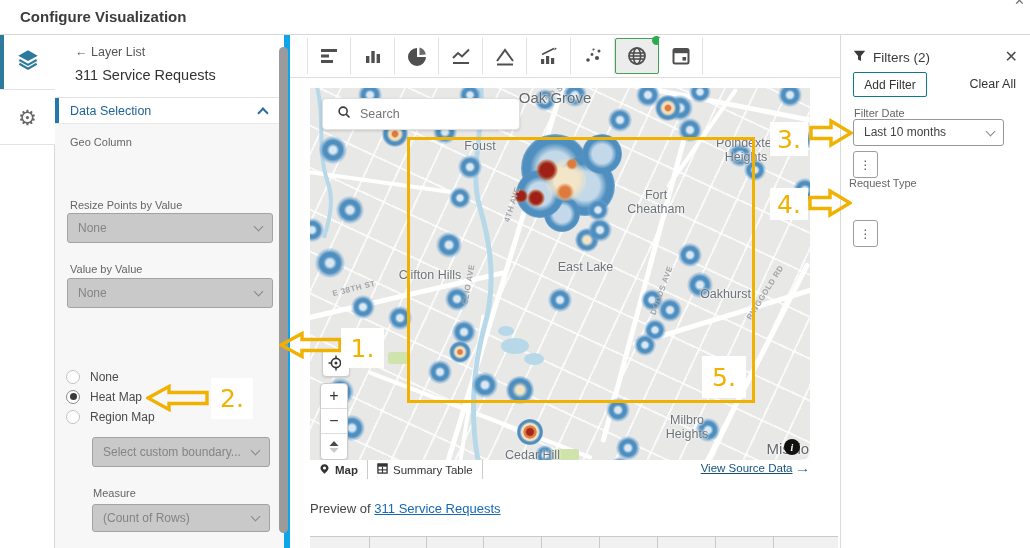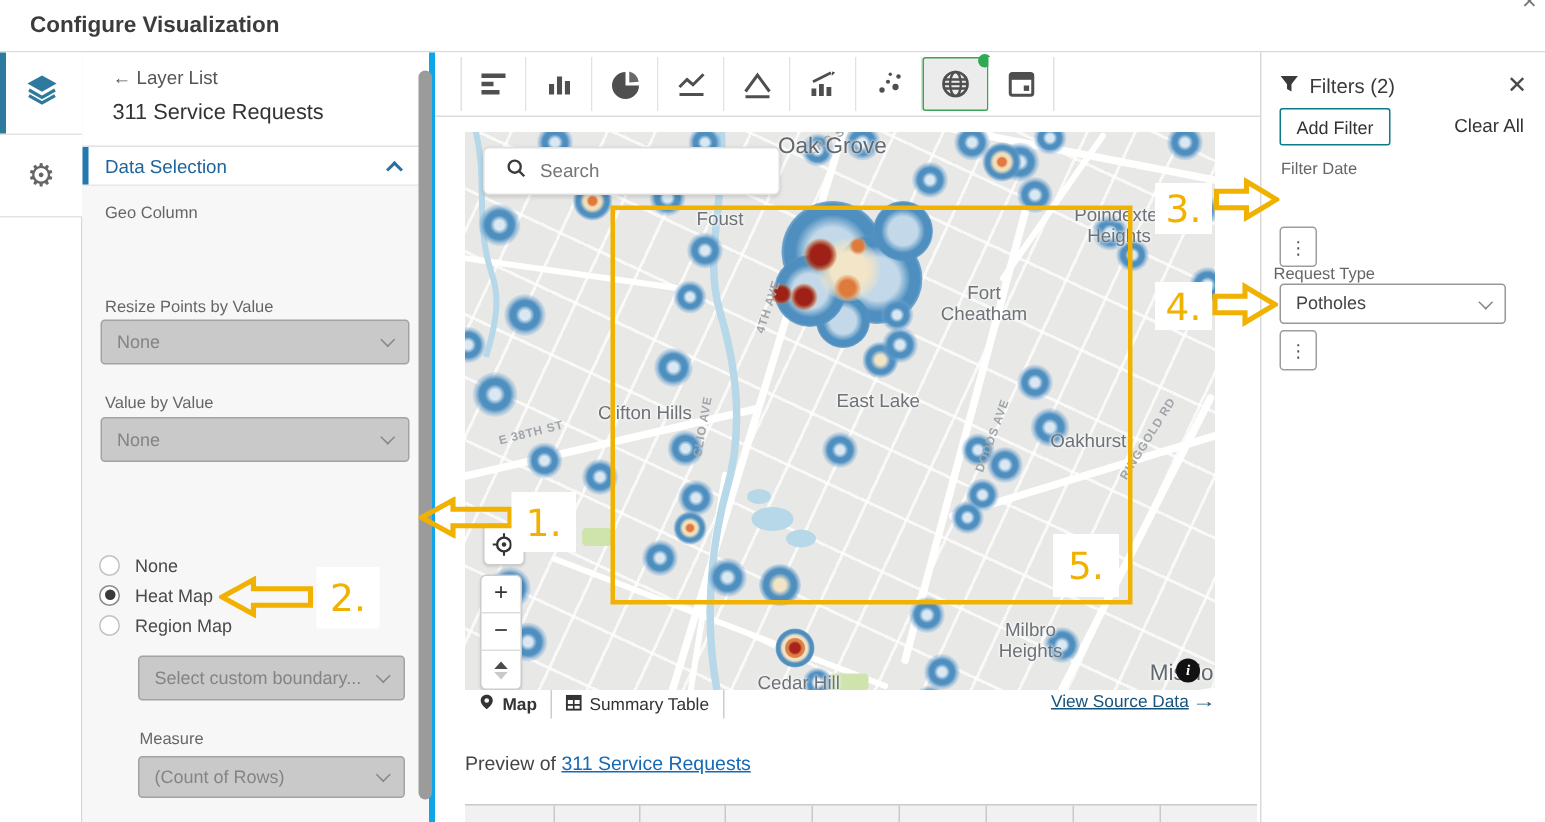--- a/index.html
+++ b/index.html
@@ -12,21 +12,21 @@
   #app-title{position:absolute;left:20px;top:8px;font-size:15px;font-weight:bold;color:#3c3c3c;}
   #corner-x{position:absolute;right:5px;top:-7px;font-size:13px;color:#777;}
 
   
   #left-rail{position:absolute;left:0;top:35px;width:55px;height:513px;background:#fff;border-right:1px solid #d8d8d8;}
   .rail-item{position:relative;width:55px;height:55px;display:flex;align-items:center;justify-content:center;border-bottom:1px solid #e3e3e3;background:#fff;cursor:pointer;}
   .rail-item.sel:before{content:"";position:absolute;left:0;top:0;width:4px;height:100%;background:#2d7a9e;}
   .gear{font-size:21px;color:#666;line-height:1;}
 
   
-  #layer-panel{position:absolute;left:55px;top:35px;width:235px;height:513px;background:#f7f7f7;border-right:4px solid #0ea5e9;}
+  #layer-panel{position:absolute;left:55px;top:35px;width:235px;height:513px;background:#f7f7f7;border-right:6px solid #0ea5e9;}
   #panel-head{position:absolute;left:0;top:0;width:100%;height:62px;background:#fff;}
   #back-link{position:absolute;left:20px;top:10px;font-size:12.5px;color:#555;cursor:pointer;}
   #layer-title{position:absolute;left:20px;top:32px;font-size:14.5px;color:#333;}
   .section-hd{position:absolute;left:0;width:226px;height:27px;background:#fff;border-top:1px solid #e2e2e2;border-bottom:1px solid #e8e8e8;cursor:pointer;}
   .section-hd:before{content:"";position:absolute;left:0;top:0;width:4px;height:100%;background:#2179ad;}
   .section-hd .t{position:absolute;left:15px;top:6px;font-size:12.5px;color:#1f639b;}
   .chev-up{position:absolute;right:14px;top:11px;width:8px;height:8px;border-right:2px solid #2a6f9e;border-bottom:2px solid #2a6f9e;transform:rotate(-135deg);}
   .flabel{position:absolute;font-size:11px;color:#666;}
   .dd{position:absolute;height:30px;background:#fff;border:1px solid #979797;border-radius:3px;font-size:12px;color:#444;line-height:28px;padding-left:10px;cursor:pointer;}
   .dd .dchev{position:absolute;right:10px;top:9px;width:7px;height:7px;border-right:1.6px solid #888;border-bottom:1.6px solid #888;transform:rotate(45deg);}
@@ -446,29 +446,29 @@
         </svg>
     </span>
     <span>Filters (2)</span>
   </div>
   <span id="filters-close">✕</span>
 
   <div id="add-filter-btn">Add Filter</div>
   <span id="clear-all">Clear All</span>
 
   <div class="flabel" style="left:13px;top:72px;">Filter Date</div>
+  <div class="fdd" style="top:84px;">
+    <span>Last 10 months</span>
+    <span class="dchev"></span>
+  </div>
   <div class="kebab" style="top:116px;">
     <span>⋮</span>
   </div>
 
   <div class="flabel" style="left:8px;top:142px;">Request Type</div>
-  <div class="fdd" style="top:154px;">
-    <span>Potholes</span>
-    <span class="dchev"></span>
-  </div>
   <div class="kebab" style="top:185px;">
     <span>⋮</span>
   </div>
 </div>
 
 <div id="annotations">
   <div id="anno-rect"></div>
 
   <div class="arrow abs" style="left:279px;top:331px;">
     <svg width="63" height="28" viewBox="0 0 63 28">

